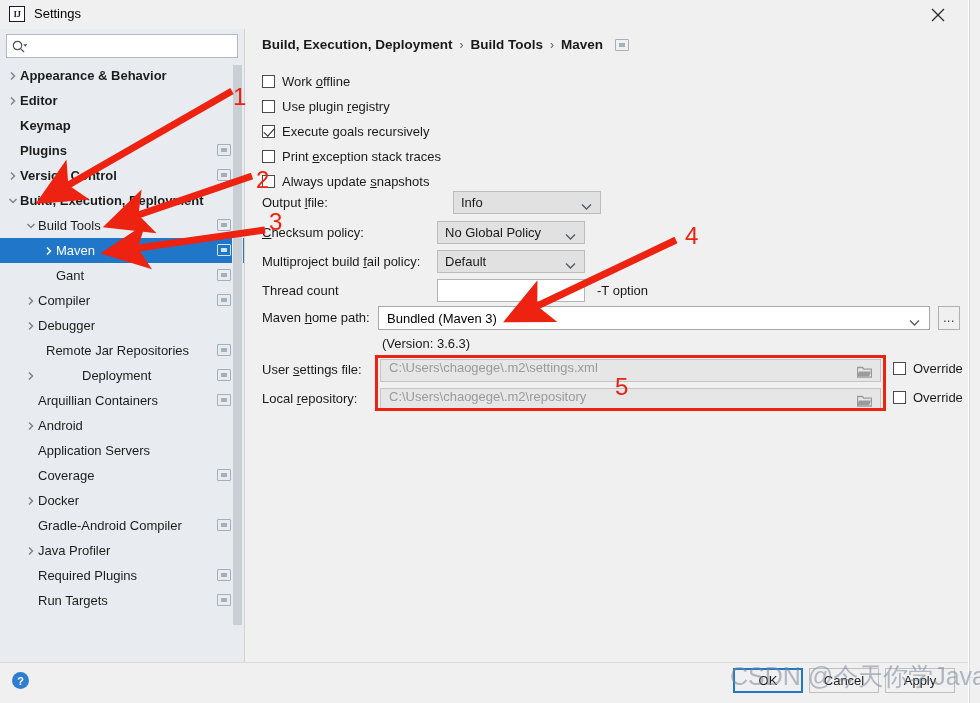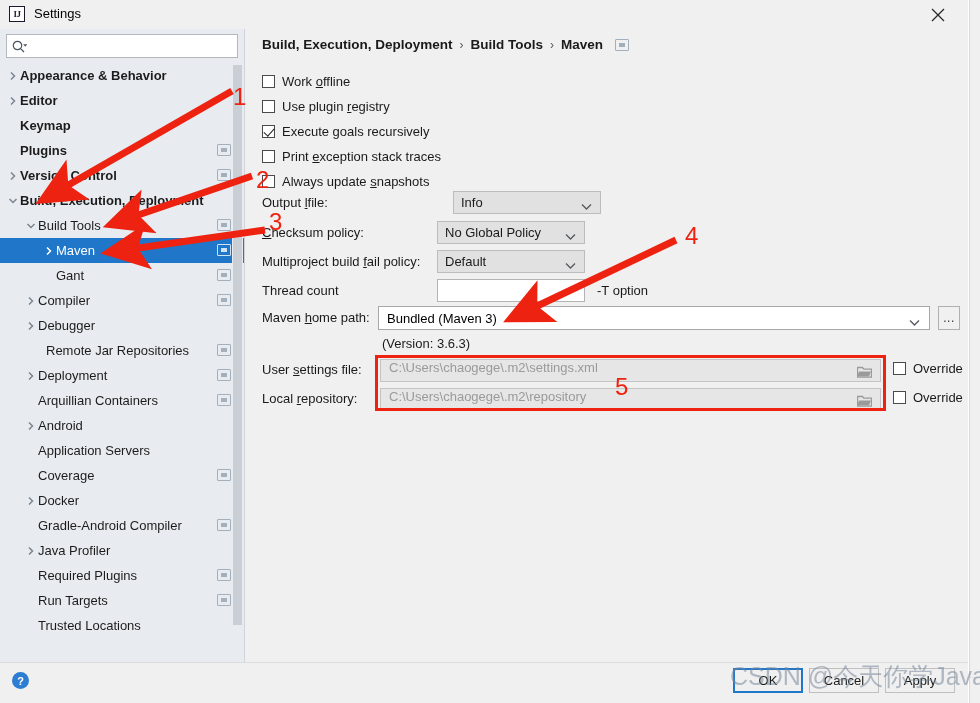--- a/index.html
+++ b/index.html
@@ -497,21 +497,21 @@
               <path d="M3 1.5 L6.5 5 L3 8.5" fill="none" stroke="#7a8590" stroke-width="1.5"></path>
             </svg>
           </span>
           <span class="tree-label">Remote Jar Repositories</span>
           <span class="cfg-icon">
             <span class="cfg-icon-outer">
               <span class="cfg-icon-inner"></span>
             </span>
           </span>
         </div>
-        <div class="tree-row" style="padding-left: 22px;">
+        <div class="tree-row" style="padding-left: 22px; gap: 44px;">
           <span class="chev">
             <svg width="10" height="10" viewBox="0 0 10 10">
               <path d="M3 1.5 L6.5 5 L3 8.5" fill="none" stroke="#7a8590" stroke-width="1.5"></path>
             </svg>
           </span>
           <span class="tree-label">Deployment</span>
           <span class="cfg-icon">
             <span class="cfg-icon-outer">
               <span class="cfg-icon-inner"></span>
             </span>
@@ -606,28 +606,20 @@
             <svg width="10" height="10" viewBox="0 0 10 10">
               <path d="M3 1.5 L6.5 5 L3 8.5" fill="none" stroke="#7a8590" stroke-width="1.5"></path>
             </svg>
           </span>
           <span class="tree-label">Run Targets</span>
           <span class="cfg-icon">
             <span class="cfg-icon-outer">
               <span class="cfg-icon-inner"></span>
             </span>
           </span>
-        </div>
-        <div class="tree-row" style="padding-left: 22px;">
-          <span class="chev empty">
-            <svg width="10" height="10" viewBox="0 0 10 10">
-              <path d="M3 1.5 L6.5 5 L3 8.5" fill="none" stroke="#7a8590" stroke-width="1.5"></path>
-            </svg>
-          </span>
-          <span class="tree-label">Trusted Locations</span>
         </div>
       </div>
 
     <div id="sb-track"></div>
     <div id="sb-thumb"></div>
   </div>
 
   <div id="content">
 
     <div id="breadcrumb">

